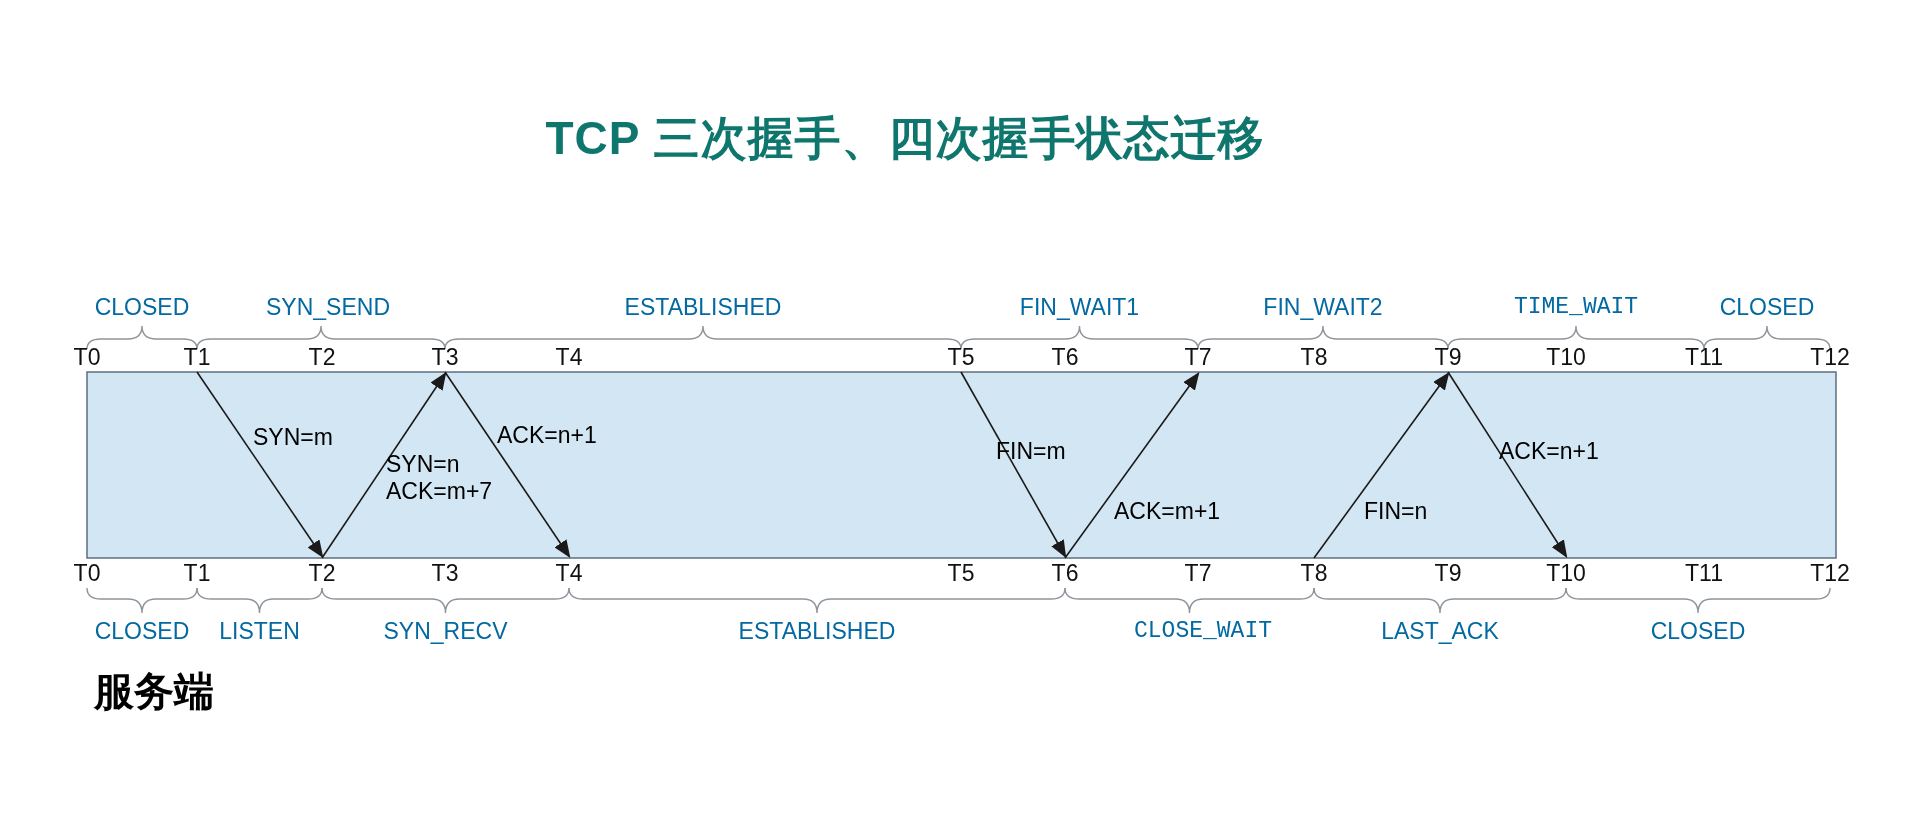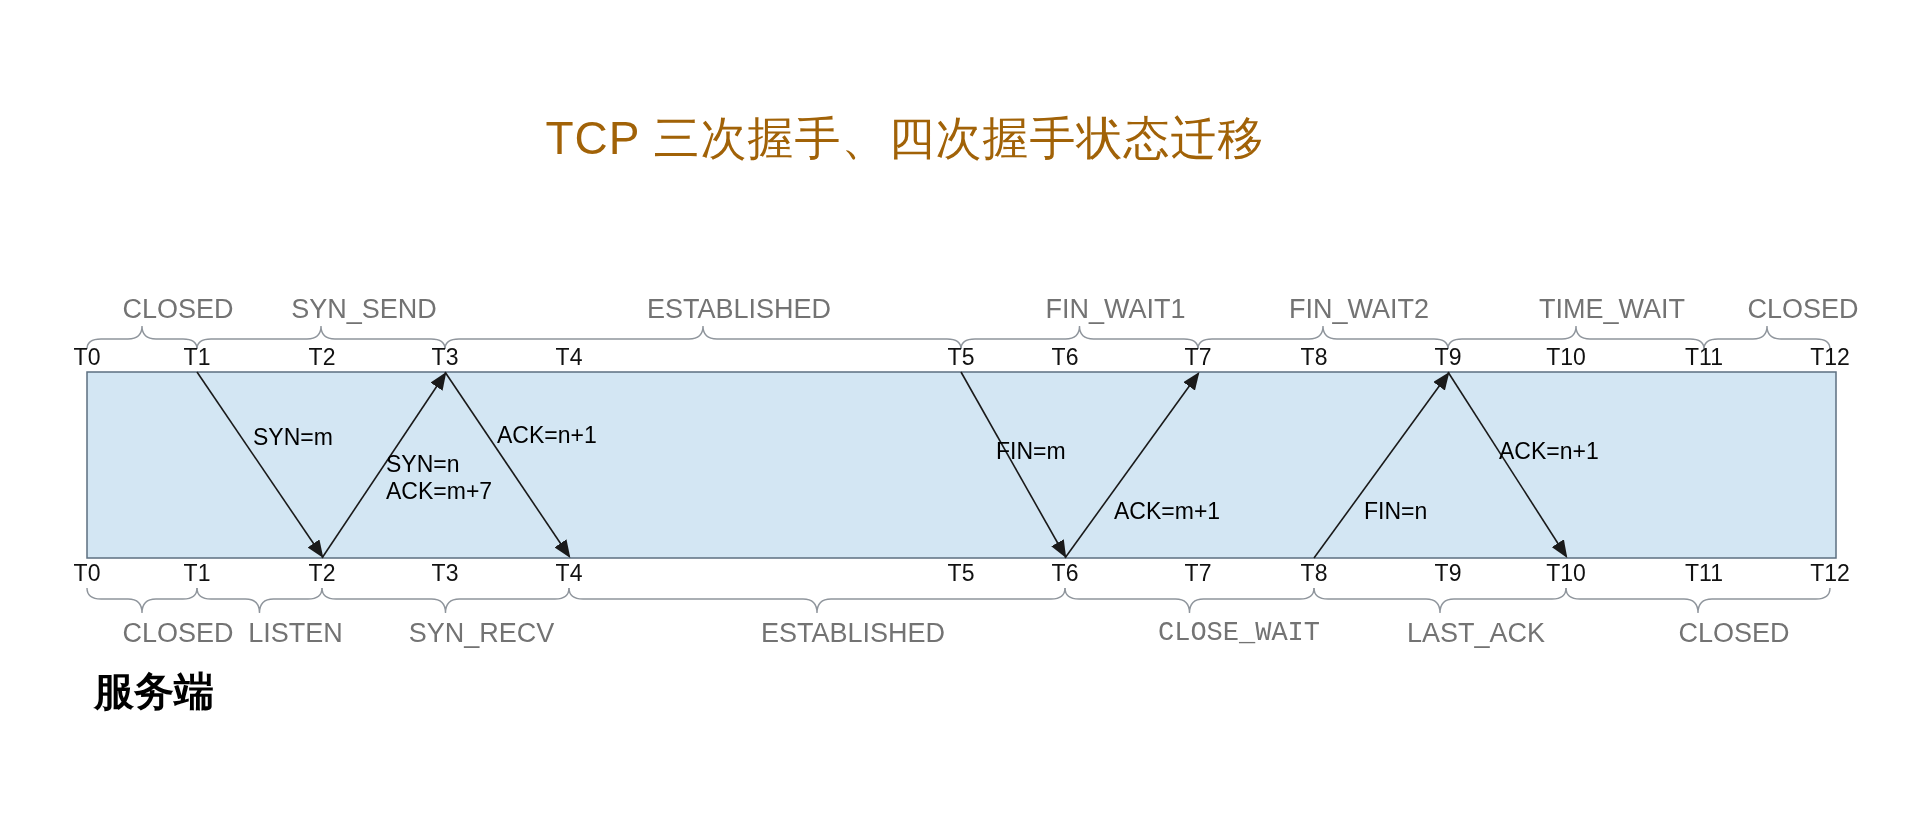--- a/index.html
+++ b/index.html
@@ -6,36 +6,35 @@
   #stage{
     position:relative;
     width:1920px;height:816px;
     background:#ffffff;
     font-family:"Liberation Sans", sans-serif;
     overflow:hidden;
   }
   .abs{position:absolute;}
   #page-title{
     top:108px;left:905px;transform:translateX(-50%);
-    font-size:46px;font-weight:400;color:#a16207;white-space:nowrap;
+    font-size:46px;font-weight:700;color:#0f766e;white-space:nowrap;
     letter-spacing:1px;
   }
   .participant{
     font-size:40px;font-weight:700;color:#000;white-space:nowrap;
   }
   #client-label{top:200px;left:1686px;}
   #server-label{top:664px;left:94px;}
   .tick-label{
     font-size:23px;color:#111;transform:translateX(-50%);
     white-space:nowrap;font-stretch:condensed;
   }
   .state-label{
-    font-size:27px;color:#737373;transform:translateX(-50%);
+    font-size:23px;color:#0369a1;transform:translateX(-50%);
     white-space:nowrap;
-    margin-left:36px;
   }
   .msg-label{
     font-size:23px;color:#000;line-height:27px;white-space:pre;
   }
   #diagram-svg{position:absolute;top:0;left:0;}
 </style>
 </head>
 <body>
 
 <div id="stage">
@@ -110,21 +109,21 @@
       <div class="abs tick-label" style="left: 1566px; top: 560px;">T10</div>
       <div class="abs tick-label" style="left: 1704px; top: 560px;">T11</div>
       <div class="abs tick-label" style="left: 1830px; top: 560px;">T12</div>
     </div>
   <div id="state-top-layer">
       <div class="abs state-label" style="left: 142px; top: 294px;">CLOSED</div>
       <div class="abs state-label" style="left: 328px; top: 294px;">SYN_SEND</div>
       <div class="abs state-label" style="left: 703px; top: 294px;">ESTABLISHED</div>
       <div class="abs state-label" style="left: 1079.5px; top: 294px; text-align: right;">FIN_WAIT1</div>
       <div class="abs state-label" style="left: 1323px; top: 294px;">FIN_WAIT2</div>
-      <div class="abs state-label" style="left: 1576px; top: 294px;">TIME_WAIT</div>
+      <div class="abs state-label" style="left: 1576px; top: 294px; font-family: Liberation Mono, monospace;">TIME_WAIT</div>
       <div class="abs state-label" style="left: 1767px; top: 294px;">CLOSED</div>
     </div>
   <div id="state-bottom-layer">
       <div class="abs state-label" style="left: 142px; top: 618px;">CLOSED</div>
       <div class="abs state-label" style="left: 259.5px; top: 618px;">LISTEN</div>
       <div class="abs state-label" style="left: 445.5px; top: 618px;">SYN_RECV</div>
       <div class="abs state-label" style="left: 817px; top: 618px;">ESTABLISHED</div>
       <div class="abs state-label" style="left: 1203px; top: 618px; font-family: Liberation Mono, monospace;">CLOSE_WAIT</div>
       <div class="abs state-label" style="left: 1440px; top: 618px;">LAST_ACK</div>
       <div class="abs state-label" style="left: 1698px; top: 618px;">CLOSED</div>

